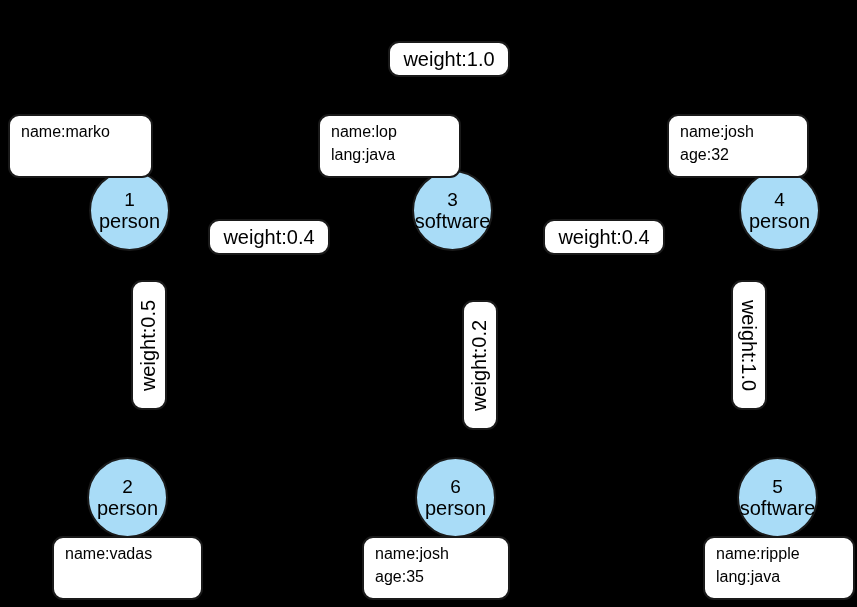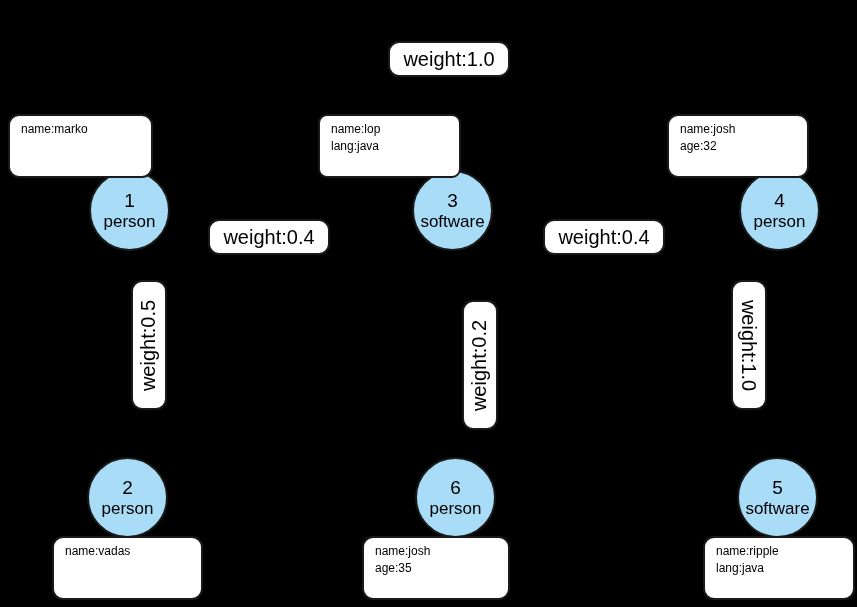--- a/index.html
+++ b/index.html
@@ -28,32 +28,32 @@
     align-items: center;
     justify-content: center;
     color: #000000;
     line-height: 1.12;
     z-index: 5;
   }
   .vertex .v-id {
     font-size: 19px;
   }
   .vertex .v-label {
-    font-size: 17px;
+    font-size: 20px;
   }
 
   
   .propbox {
     position: absolute;
     background: #ffffff;
     border: 2px solid #1a1a1a;
     border-radius: 11px;
     box-sizing: border-box;
     color: #000000;
-    font-size: 12px;
+    font-size: 16px;
     line-height: 1.42;
     padding: 5px 10px 5px 11px;
     white-space: nowrap;
     z-index: 8;
   }
   .propbox .pline {
     display: block;
   }
 
   
@@ -117,21 +117,21 @@
 
     <path d="M 790,118 L 772,168" stroke="#000000" stroke-width="3" fill="none" marker-end="url(#arrow)"></path>
   </svg>
 
   <div class="weightbox" style="left:388px; top:41px; width:122px; height:36px;">weight:1.0</div>
 
   <div class="propbox" style="left:8px; top:114px; width:145px; height:64px;">
     <span class="pline">name:marko</span>
   </div>
 
-  <div class="propbox" style="left:318px; top:114px; width:143px; height:64px;border-radius:9px;">
+  <div class="propbox" style="left:318px; top:114px; width:143px; height:64px;">
     <span class="pline">name:lop</span>
     <span class="pline">lang:java</span>
   </div>
 
   <div class="propbox" style="left:667px; top:114px; width:142px; height:64px;">
     <span class="pline">name:josh</span>
     <span class="pline">age:32</span>
   </div>
 
   <div class="vertex" style="left:89px; top:170px; width:81px; height:81px;">

